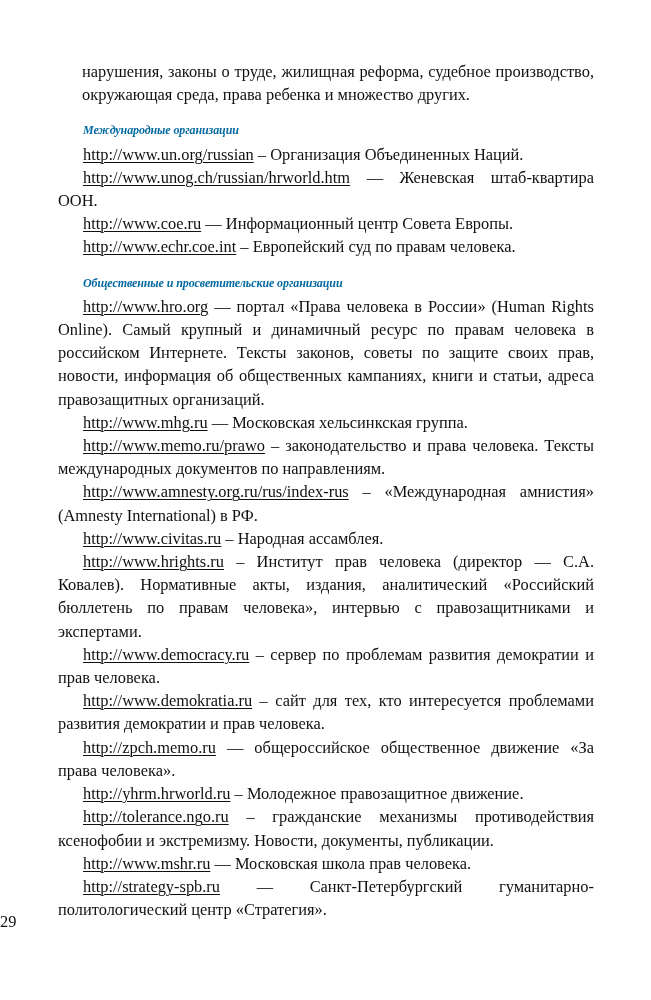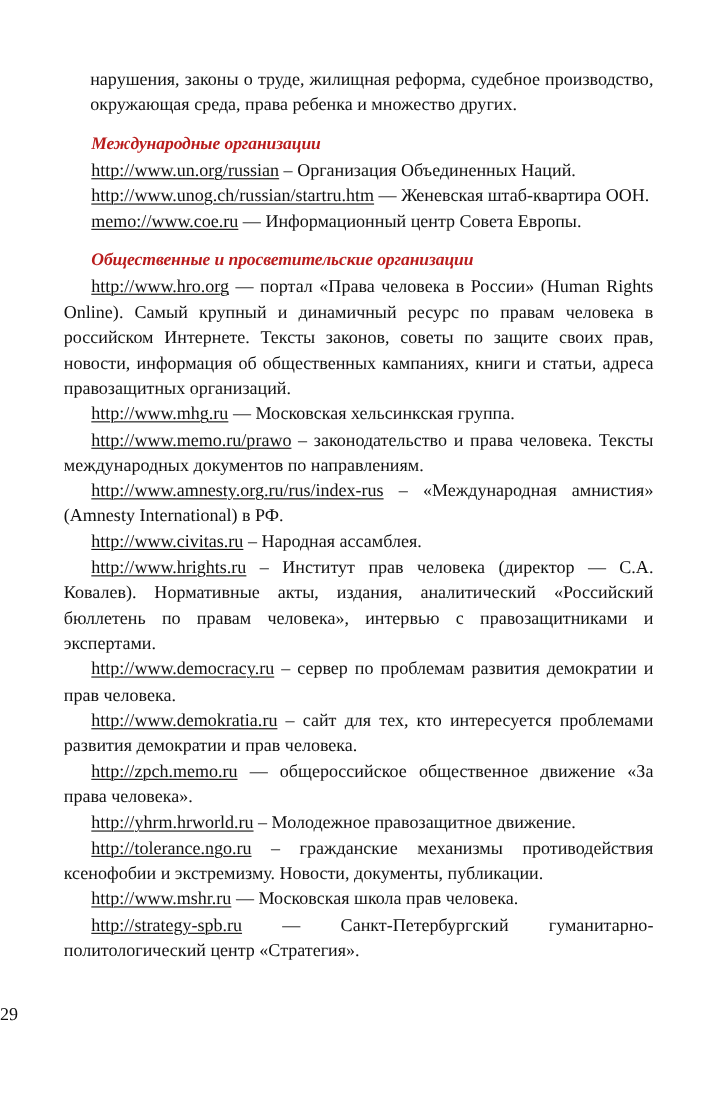--- a/index.html
+++ b/index.html
@@ -42,27 +42,27 @@
   p.para::after {
     content: "";
     display: inline-block;
     width: 100%;
   }
   p.nostretch::after {
     display: none;
   }
   h2.section-heading {
     margin: 0;
-    font-size: 16px;
+    font-size: 12px;
     line-height: 23.2px;
     font-weight: bold;
     font-style: italic;
     text-indent: 25px;
     text-align: left;
-    color: #b91c1c;
+    color: #0369a1;
     letter-spacing: -0.1px;
   }
   .gap-section { height: 13px; }
   a.url {
     color: #101010;
     text-decoration: underline;
     text-decoration-thickness: 1px;
     text-underline-offset: 1.5px;
     white-space: nowrap;
   }
@@ -84,24 +84,25 @@
   <div id="content">
 
     <p class="para noindent nostretch">нарушения, законы о труде, жилищная реформа, судебное производство, окружающая среда, права ребенка и множество других.</p>
 
     <div class="gap-section"></div>
 
     <h2 class="section-heading">Международные организации</h2>
 
     <p class="para indent nostretch"><a class="url" href="#">http://www.un.org/russian</a><span> – Организация Объединенных Наций.</span></p>
 
-    <p class="para indent nostretch"><a class="url" href="#">http://www.unog.ch/russian/startru.htm</a><span> — Женевская штаб-квартира ООН.</span></p>
+    <p class="para indent nostretch"><a class="url" href="#">http://www.unog.ch/russian/hrworld.htm</a><span> — Женевская штаб-квартира ООН.</span></p>
 
-    <p class="para indent nostretch"><a class="url" href="#">memo://www.coe.ru</a><span> — Информационный центр Совета Европы.</span></p>
+    <p class="para indent nostretch"><a class="url" href="#">http://www.coe.ru</a><span> — Информационный центр Совета Европы.</span></p>
 
+    <p class="para indent nostretch"><a class="url" href="#">http://www.echr.coe.int</a><span> – Европейский суд по правам человека.</span></p>
 
     <div class="gap-section"></div>
 
     <h2 class="section-heading">Общественные и просветительские организации</h2>
 
     <p class="para indent nostretch"><a class="url" href="#">http://www.hro.org</a><span> — портал «Права человека в России» (Human Rights Online). Самый крупный и динамичный ресурс по правам человека в российском Интернете. Тексты законов, советы по защите своих прав, новости, информация об общественных кампаниях, книги и статьи, адреса правозащитных организаций.</span></p>
 
     <p class="para indent nostretch"><a class="url" href="#">http://www.mhg.ru</a><span> — Московская хельсинкская группа.</span></p>
 
     <p class="para indent nostretch"><a class="url" href="#">http://www.memo.ru/prawo</a><span> – законодательство и права человека. Тексты международных документов по направлениям.</span></p>

